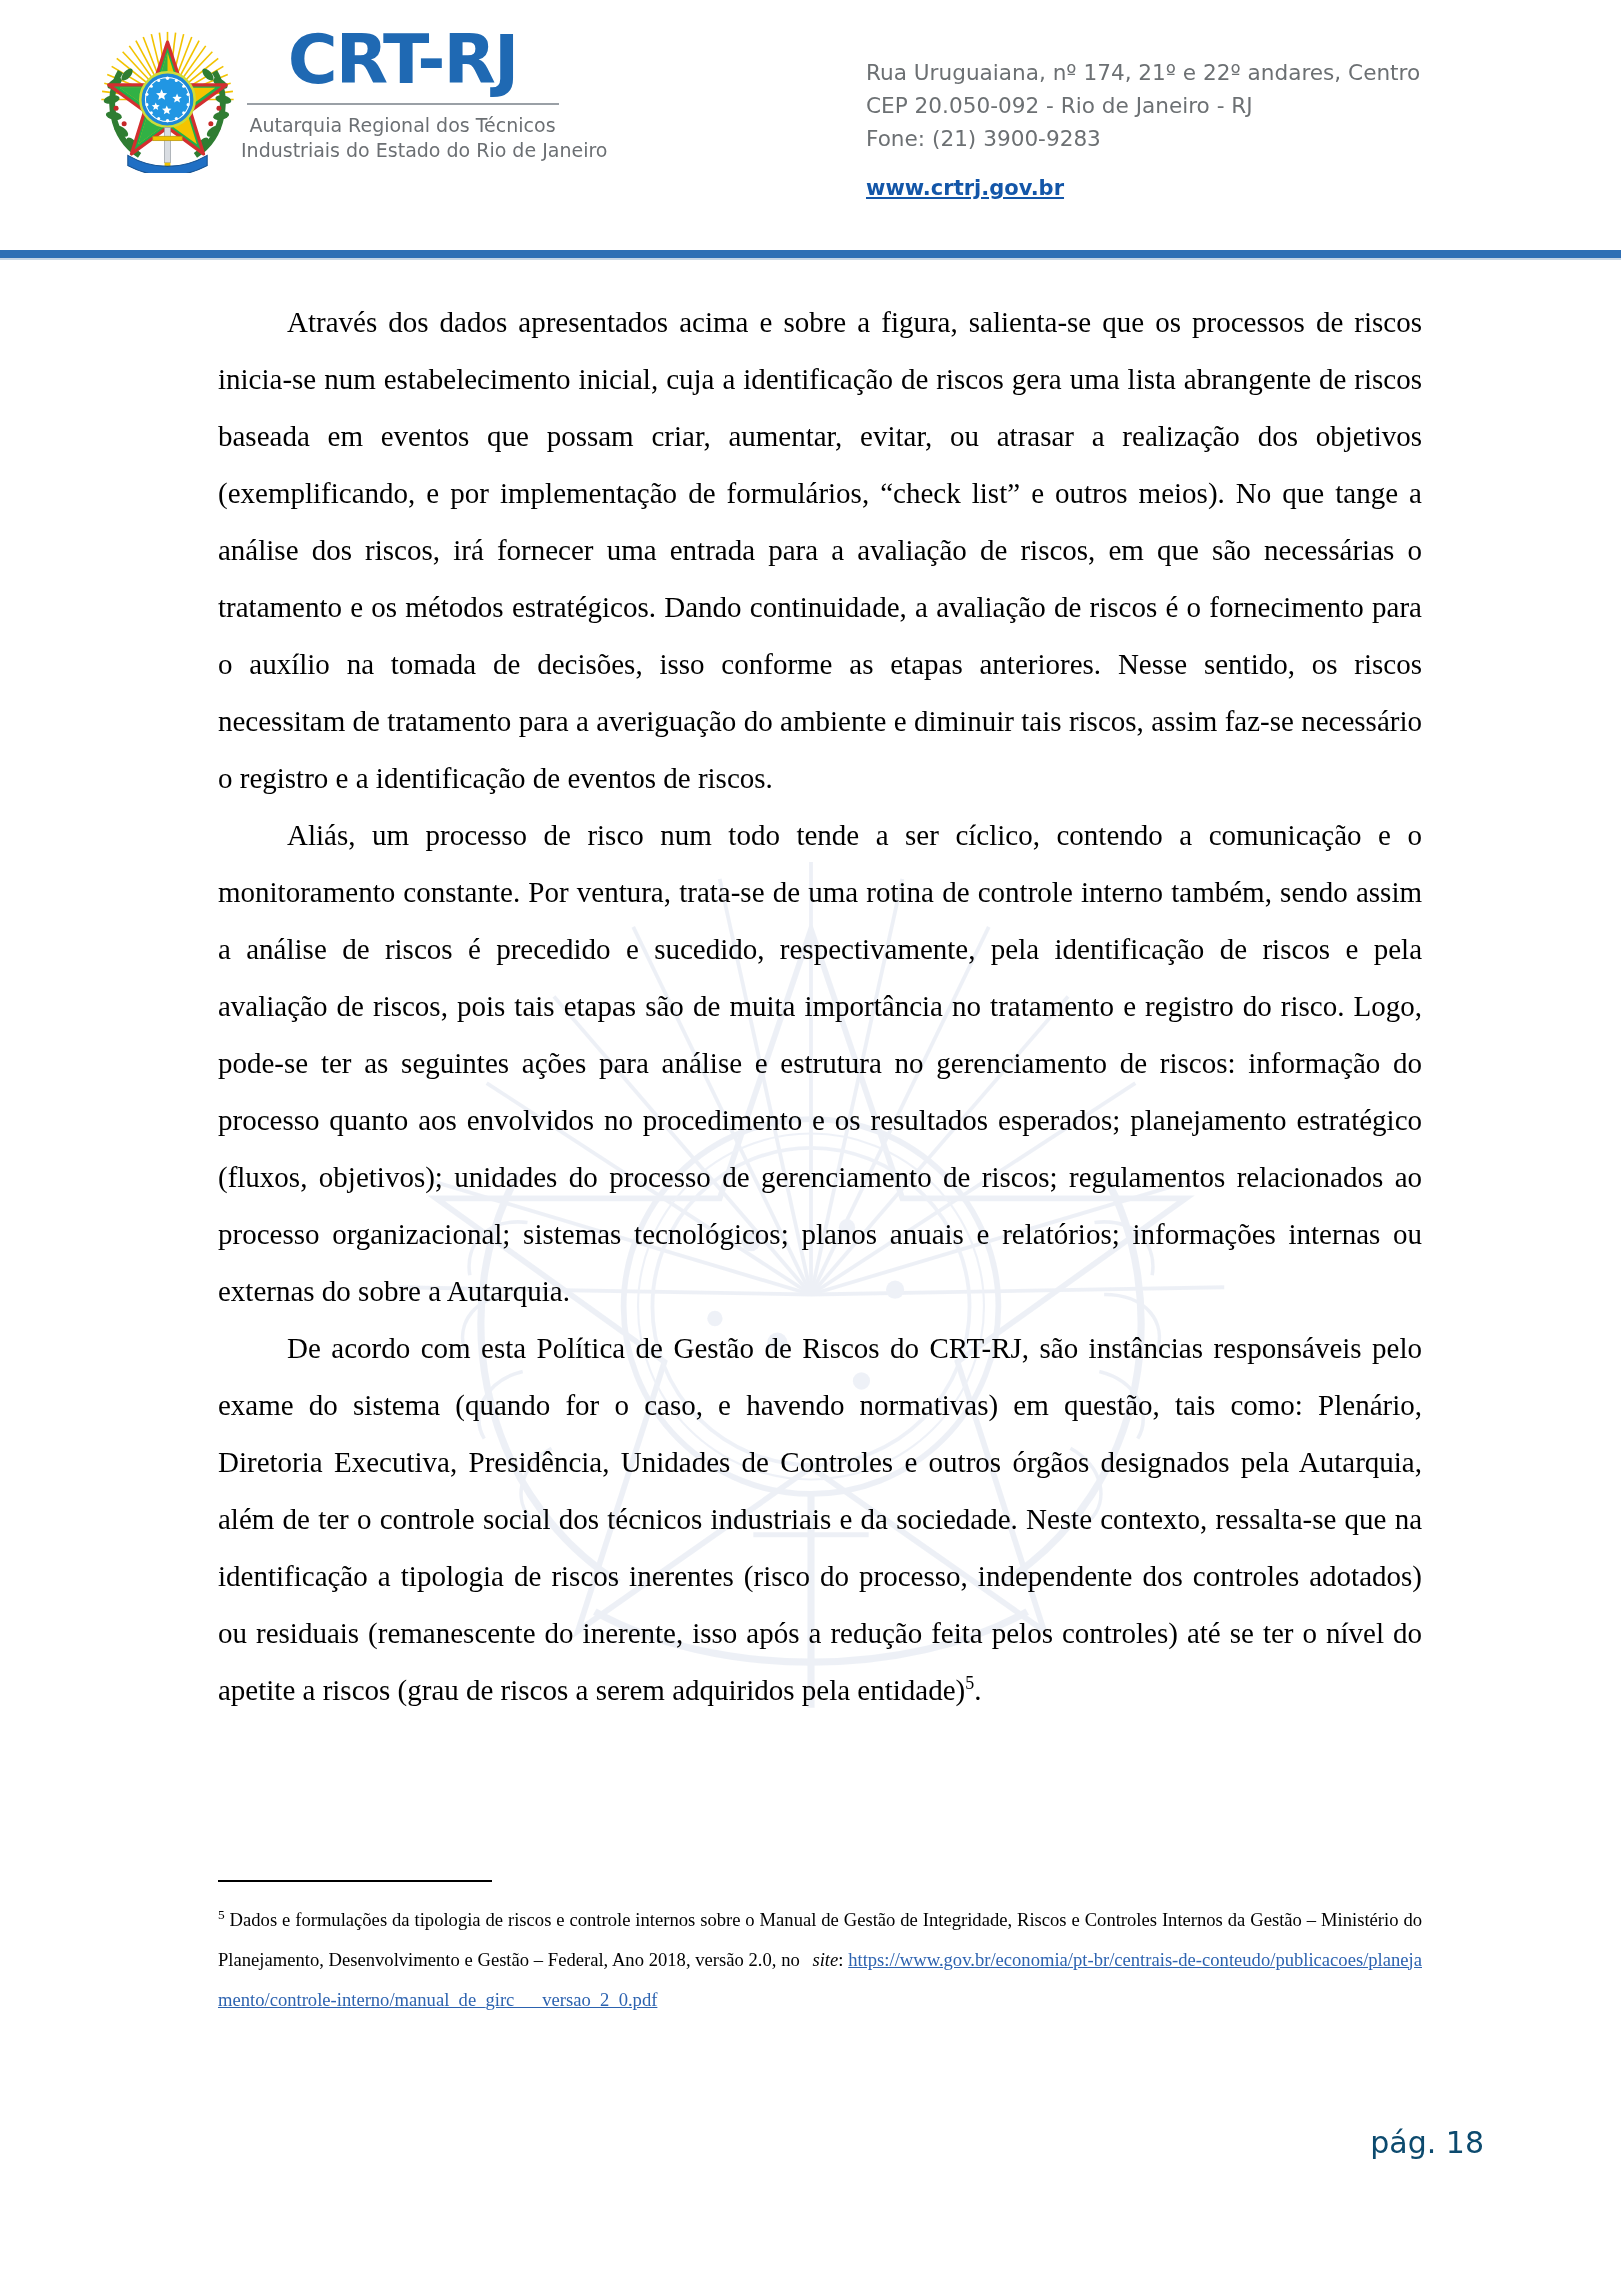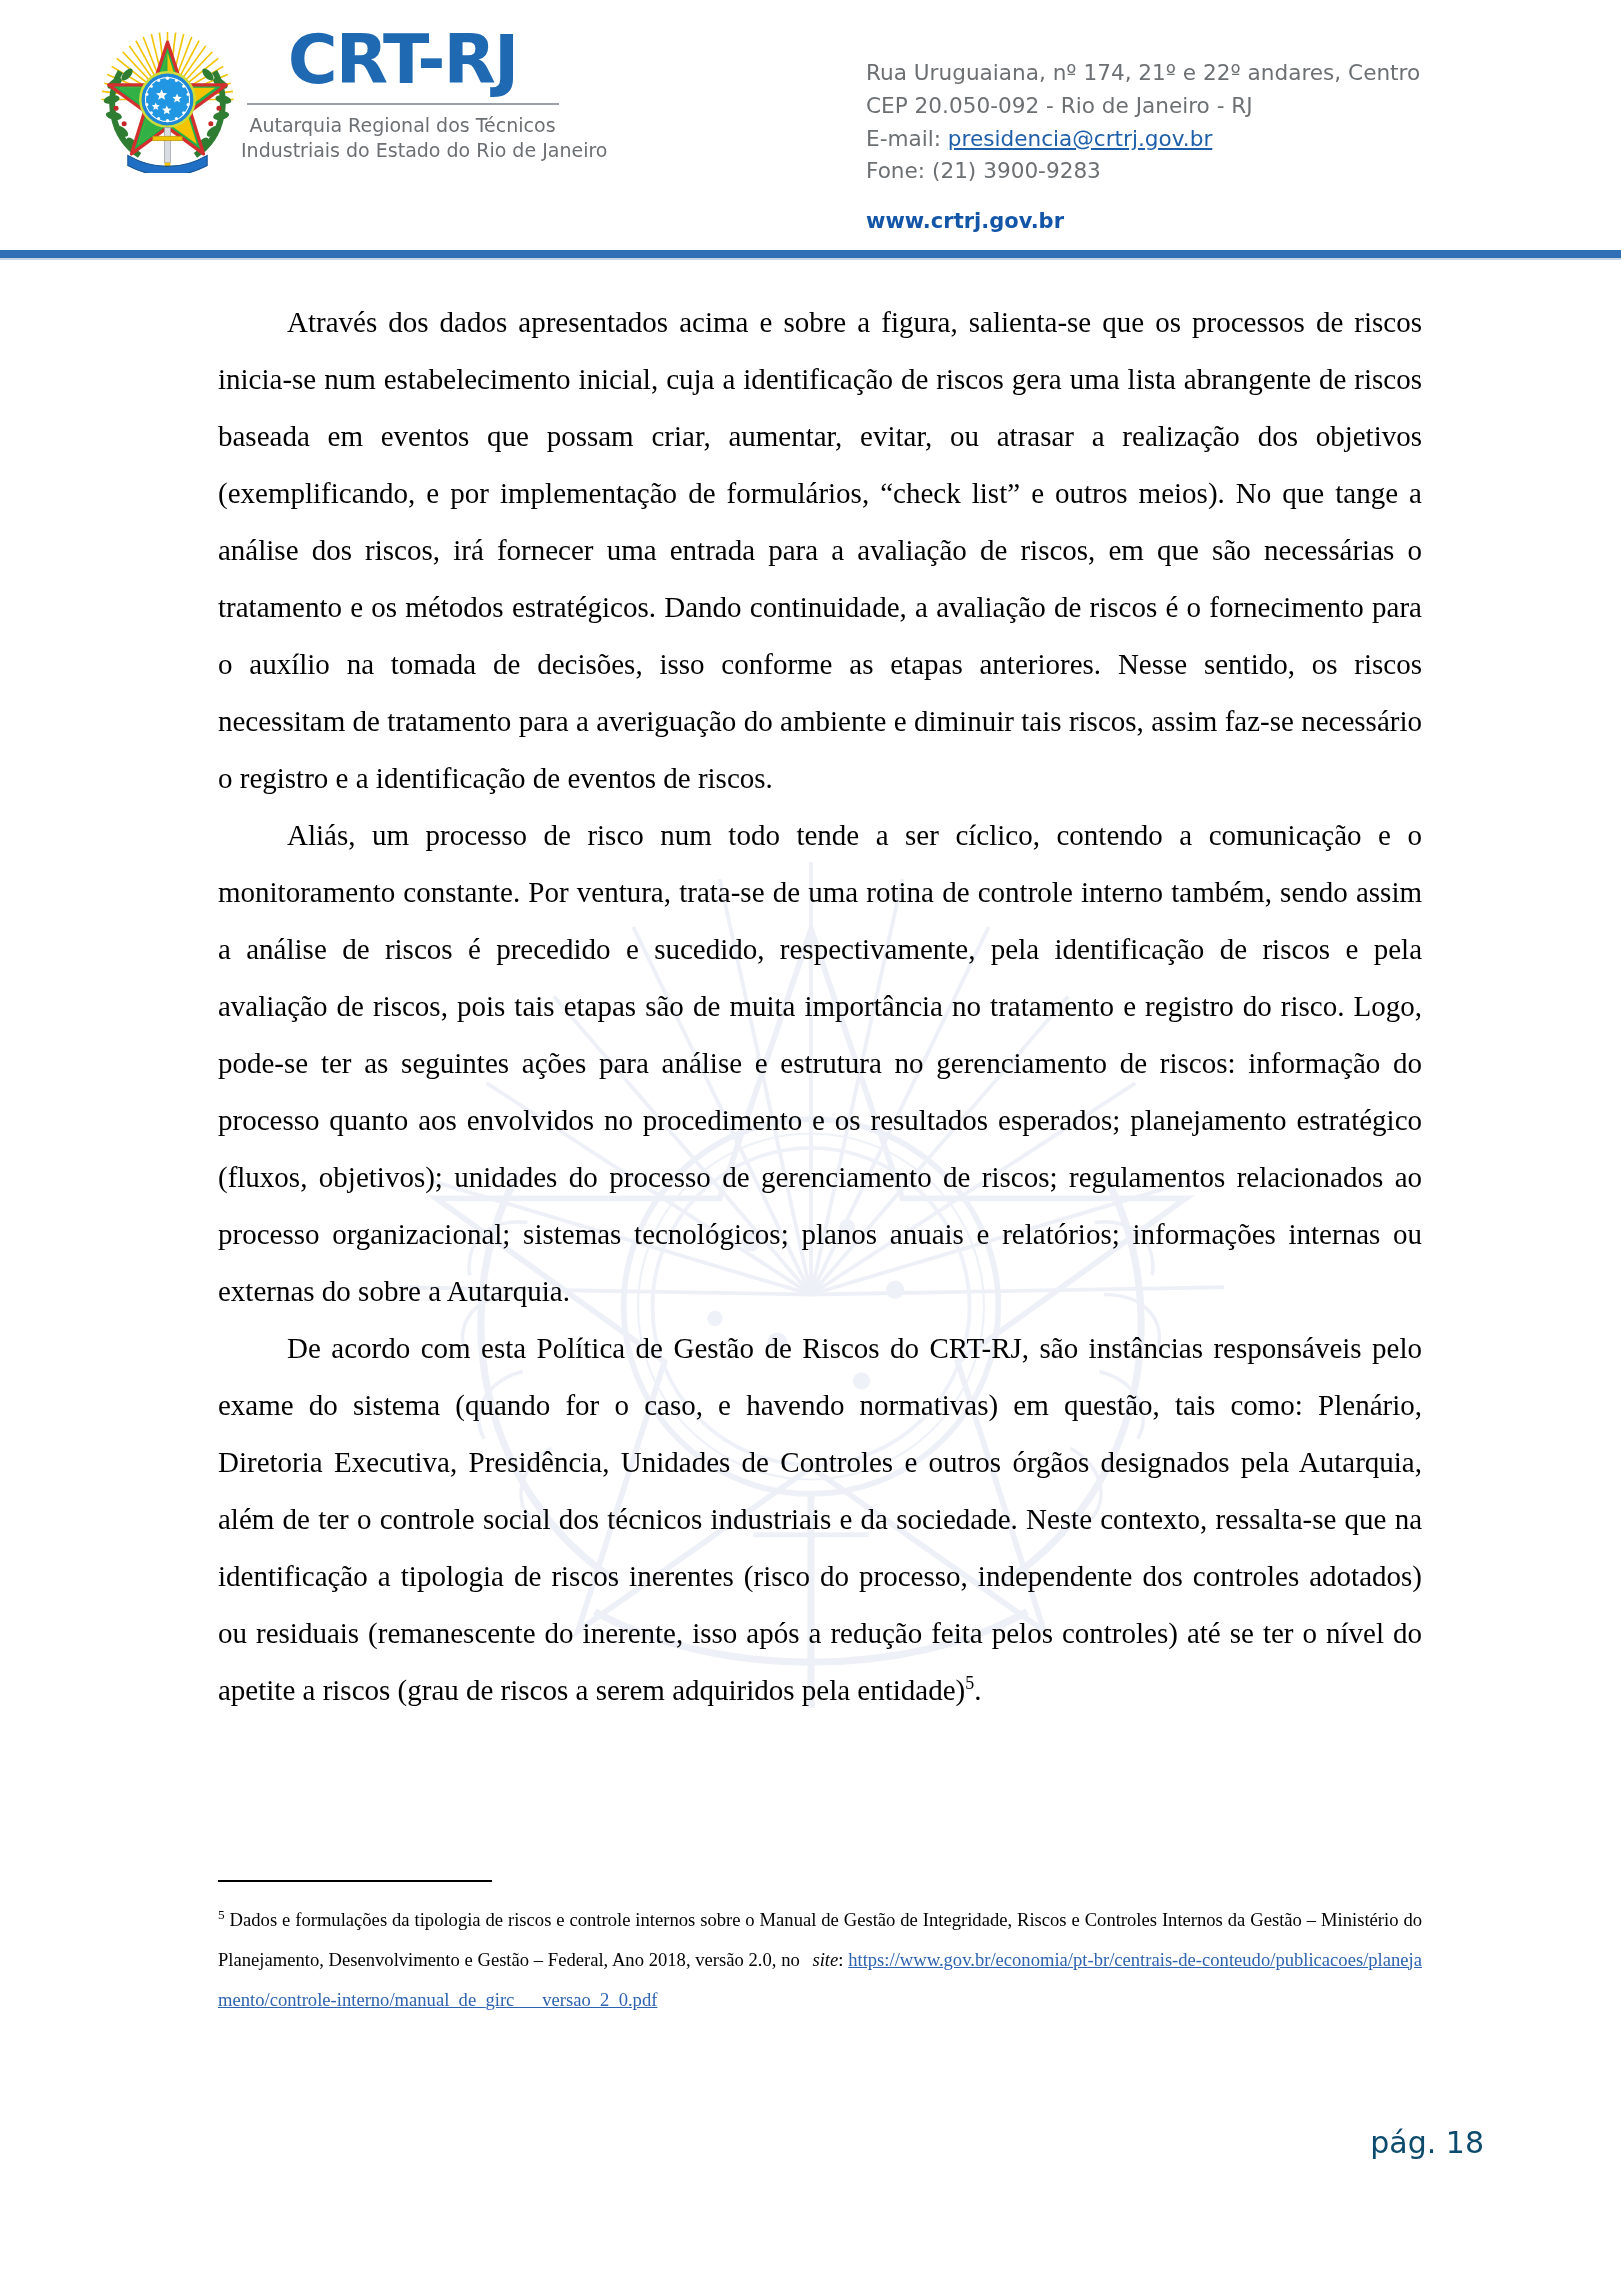--- a/index.html
+++ b/index.html
@@ -95,20 +95,21 @@
   .contact .line { white-space: nowrap; }
   .contact a.maillink {
     color: #1f5fa9;
     text-decoration: underline;
   }
   .contact .site {
     margin-top: 17.6px;
     color: #1356a8;
     font-weight: bold;
     font-size: 21px;
+    text-decoration: underline;
   }
 
   .header-rule-outer {
     position: absolute;
     left: 0;
     top: 250px;
     width: 1621px;
     height: 7.8px;
     background: #2f6fb5;
   }
@@ -363,21 +364,20 @@
     <div class="logo-block">
       <div class="logo-wordmark">CRT-RJ</div>
       <div class="logo-rule"></div>
       <div class="logo-sub">Autarquia Regional dos Técnicos</div>
       <div class="logo-sub">Industriais do Estado do Rio de Janeiro</div>
     </div>
 
     <div class="contact">
       <div class="line">Rua Uruguaiana, nº 174, 21º e 22º andares, Centro</div>
       <div class="line">CEP 20.050-092 - Rio de Janeiro - RJ</div>
-      <div class="line"><span>E-mail: </span><a class="maillink" href="#">presidencia@crtrj.gov.br</a></div>
       <div class="line">Fone: (21) 3900-9283</div>
       <div class="line site">www.crtrj.gov.br</div>
     </div>
 
     <div class="header-rule-outer"></div>
     <div class="header-rule-inner"></div>
   </div>
 
   <div class="content">
     <p class="body-par">Através dos dados apresentados acima e sobre a figura, salienta-se que os processos de riscos inicia-se num estabelecimento inicial, cuja a identificação de riscos gera uma lista abrangente de riscos baseada em eventos que possam criar, aumentar, evitar, ou atrasar a realização dos objetivos (exemplificando, e por implementação de formulários, “check list” e outros meios). No que tange a análise dos riscos, irá fornecer uma entrada para a avaliação de riscos, em que são necessárias o tratamento e os métodos estratégicos. Dando continuidade, a avaliação de riscos é o fornecimento para o auxílio na tomada de decisões, isso conforme as etapas anteriores. Nesse sentido, os riscos necessitam de tratamento para a averiguação do ambiente e diminuir tais riscos, assim faz-se necessário o registro e a identificação de eventos de riscos.</p>

